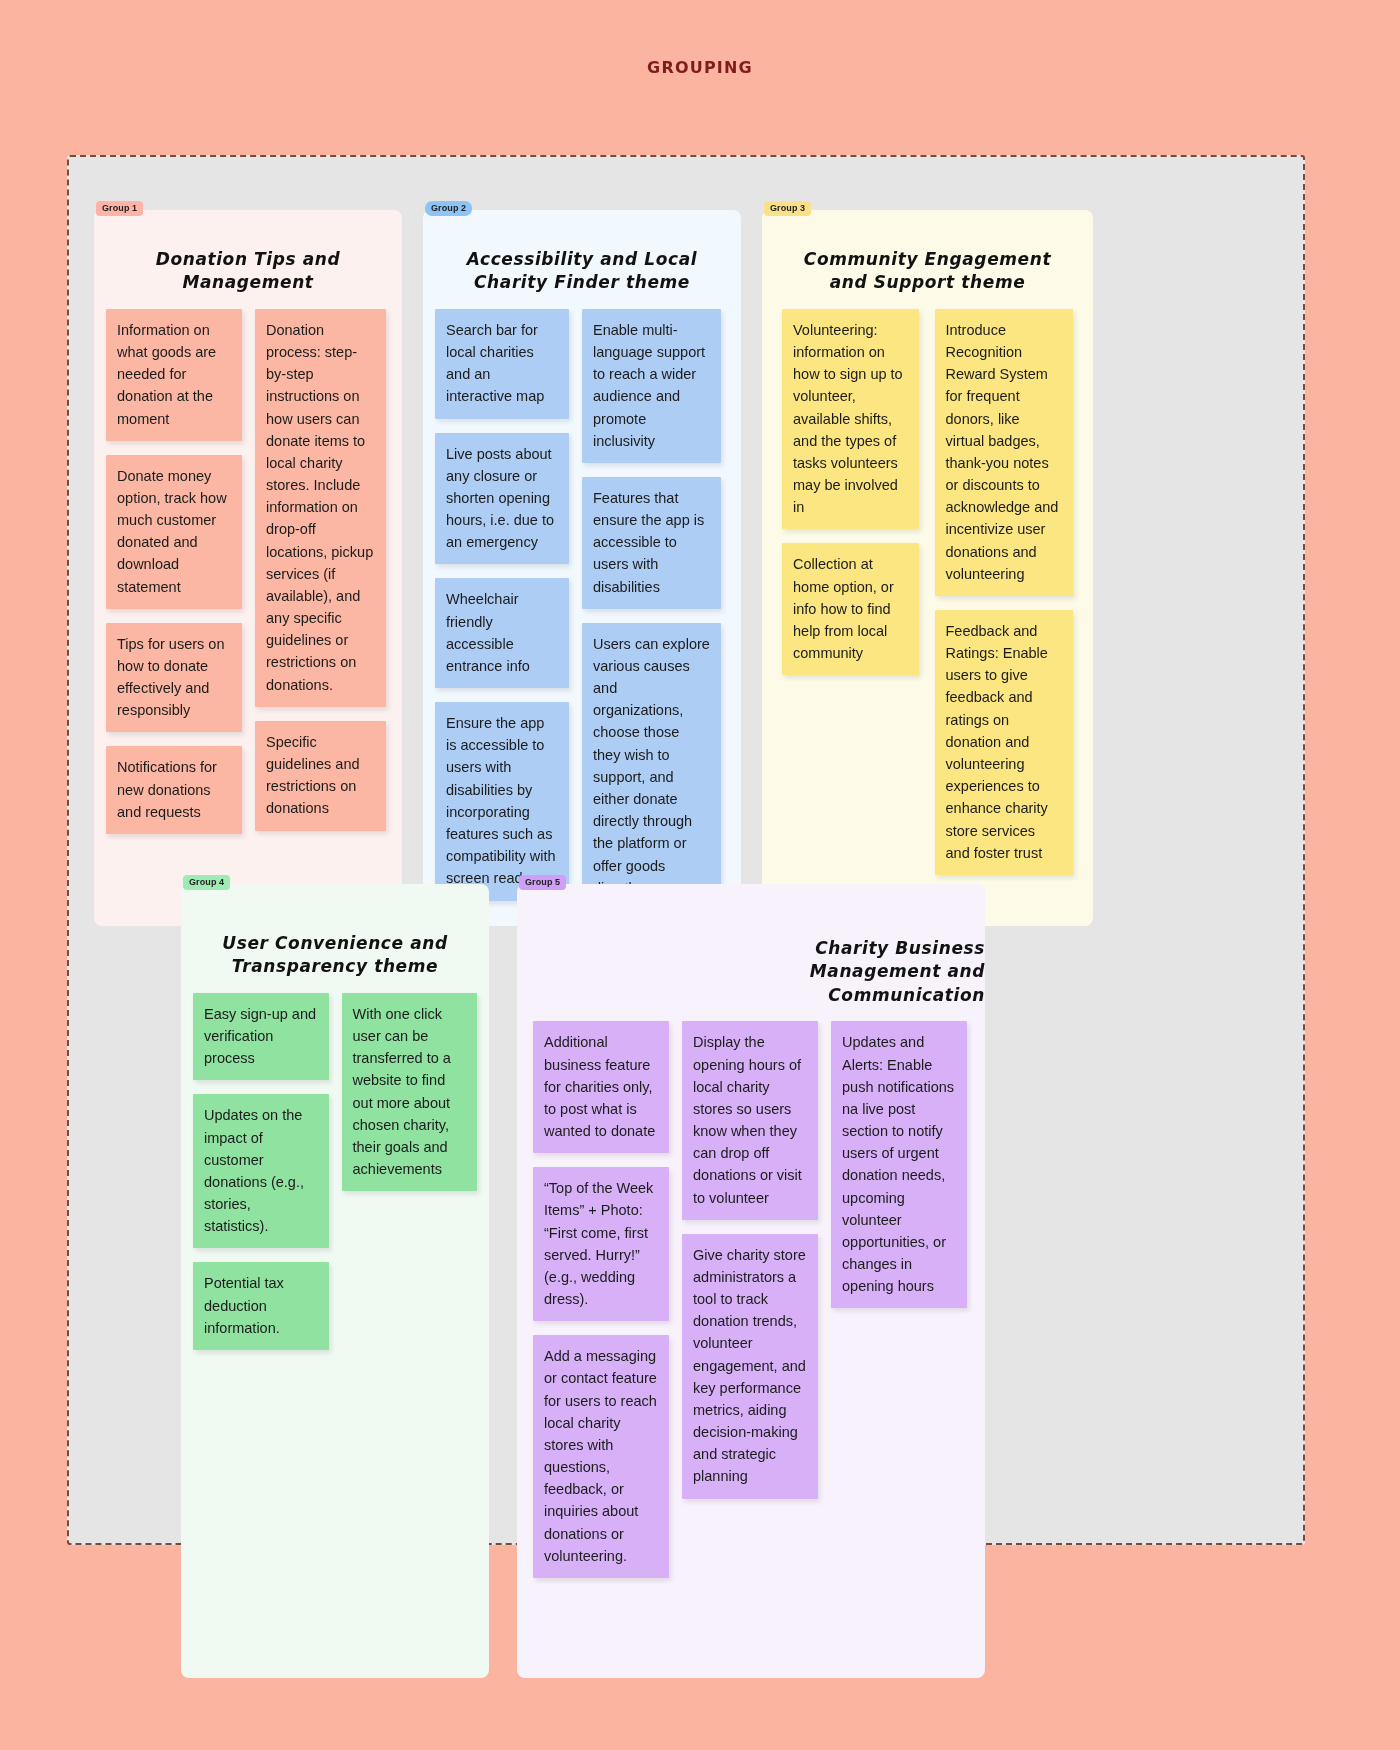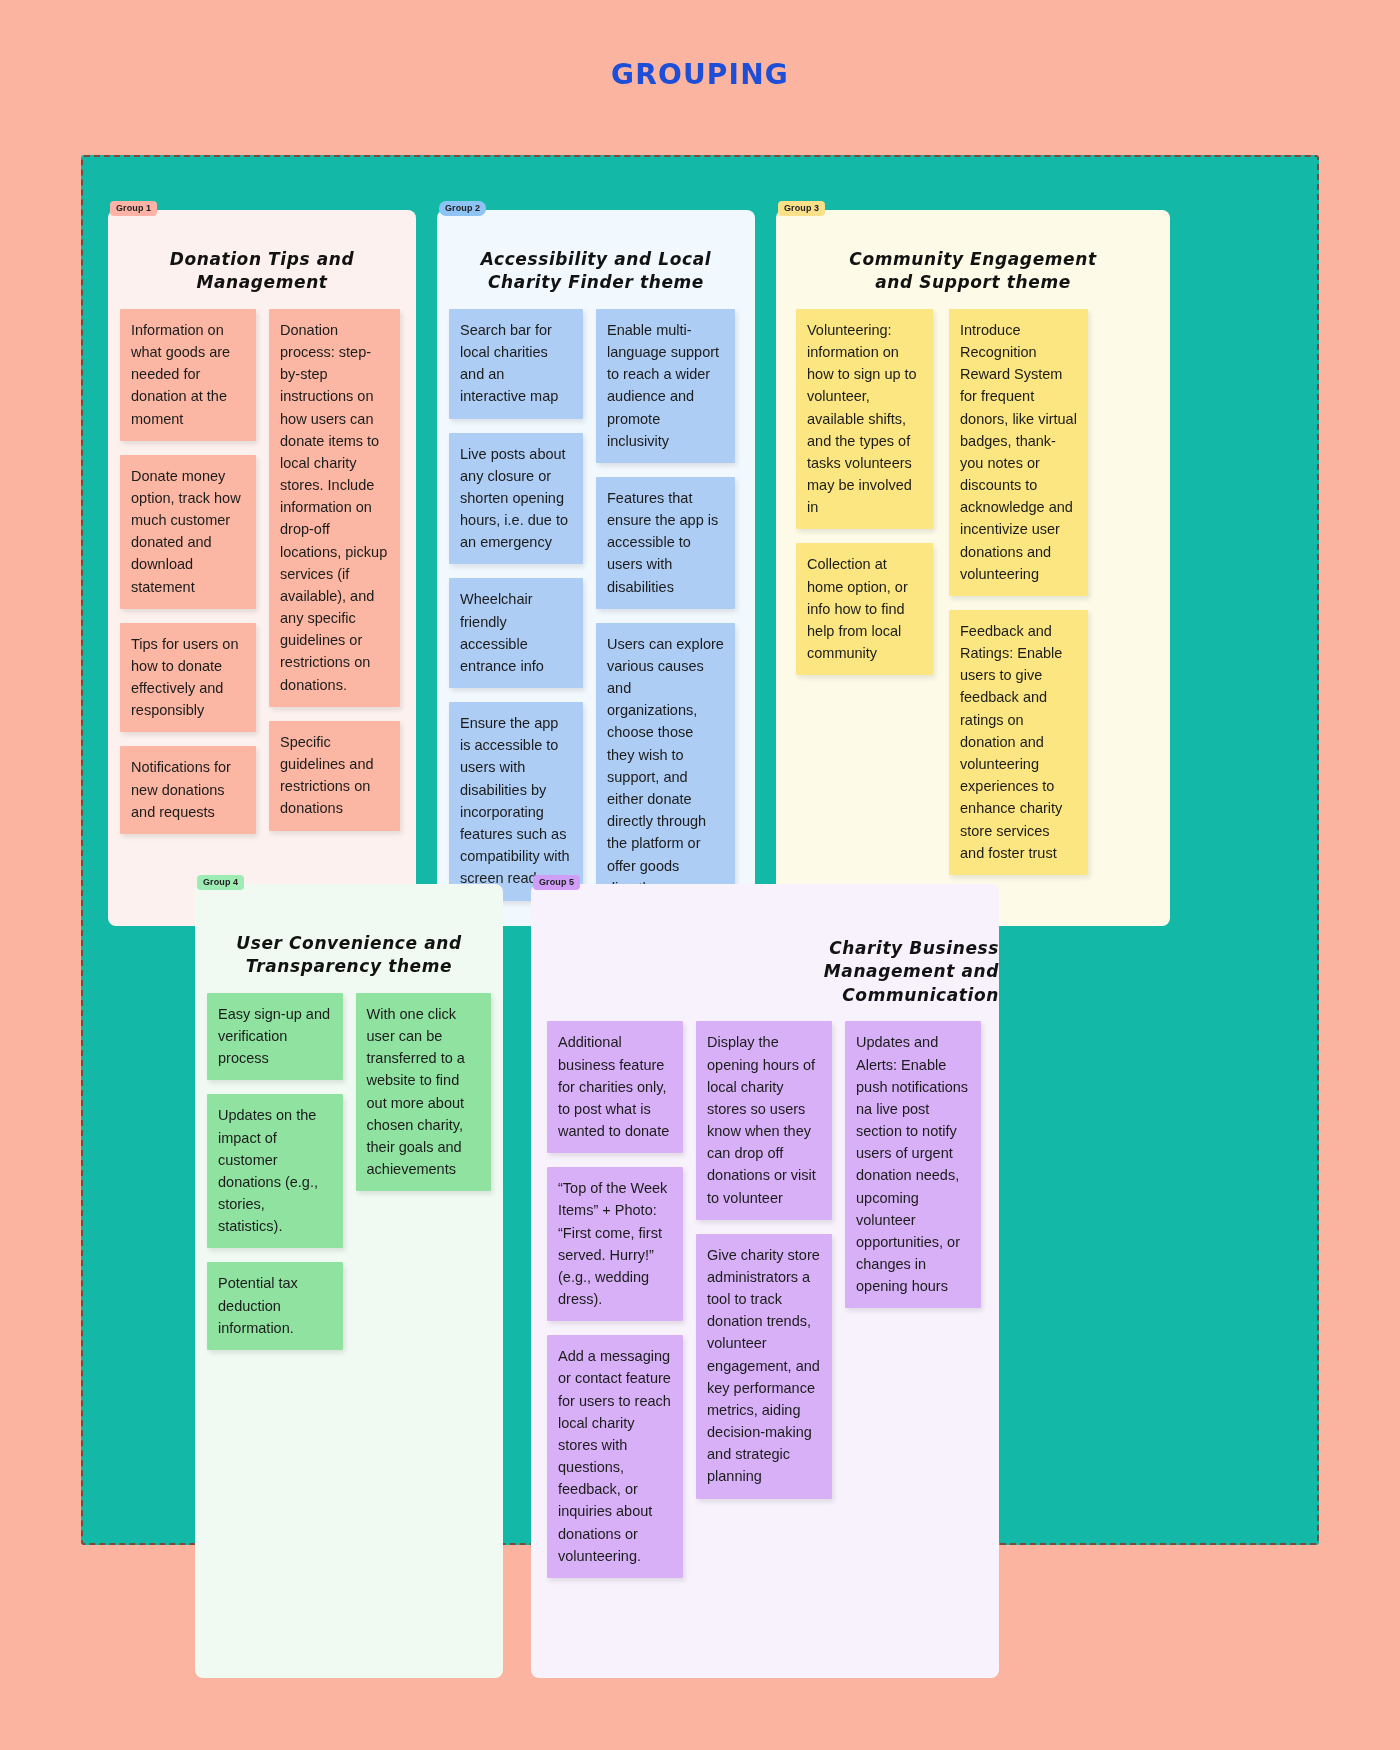--- a/index.html
+++ b/index.html
@@ -8,34 +8,34 @@
     width: 1400px;
     height: 1750px;
     background: #fbb4a0;
     font-family: "Liberation Sans", sans-serif;
     overflow: hidden;
   }
 
   .page-title {
     text-align: center;
     padding-top: 58px;
-    font-size: 28px;
+    font-size: 16px;
     font-weight: bold;
     letter-spacing: 1.2px;
-    color: #1d4ed8;
+    color: #7f1d1d;
     font-family: "DejaVu Sans", sans-serif;
   }
 
   .board {
     position: absolute;
-    left: 81px;
+    left: 67px;
     top: 155px;
     width: 1238px;
     height: 1390px;
-    background: #14b8a6;
+    background: #e5e5e5;
     border: 2px dashed #7a4a3c;
     border-radius: 3px;
   }
 
   .row {
     position: absolute;
     display: flex;
   }
 
   .row-top { left: 25px; top: 53px; gap: 21px; }
@@ -106,21 +106,21 @@
   .g1 .col-b { width: 131px; }
 
   
   .g2 { background: #f1f8fe; width: 318px; }
   .g2 .group-badge { background: #8dc3f5; border-radius: 7px; }
   .g2 .note { background: #adcdf5; }
   .g2 .col-a { width: 134px; }
   .g2 .col-b { width: 139px; }
 
   
-  .g3 { background: #fdfbe8; width: 394px; }
+  .g3 { background: #fdfbe8; width: 331px; }
   .g3 .group-badge { background: #fbe08a; }
   .g3 .note { background: #fbe681; }
   .g3 .col-a { width: 137px; }
   .g3 .col-b { width: 139px; }
   .g3 .cols { padding-left: 20px; padding-right: 20px; gap: 16px; }
 
   
   .g4 { background: #f0faf2; width: 308px; }
   .g4 .group-badge { background: #9eebb4; }
   .g4 .note { background: #8fe2a0; }

